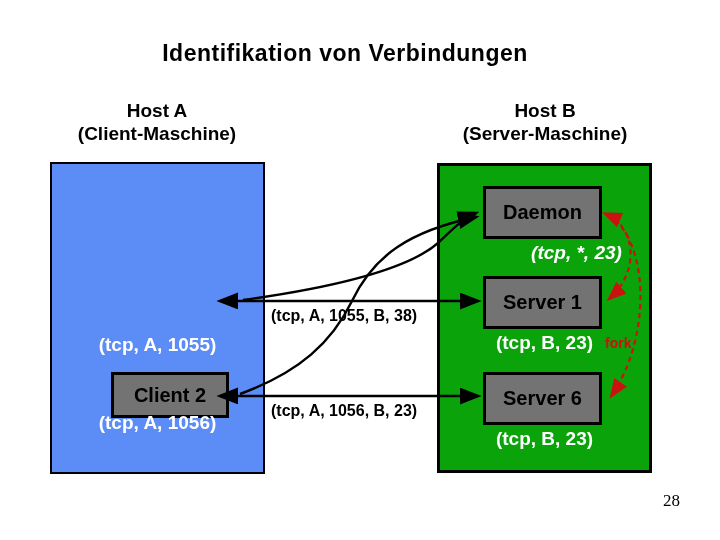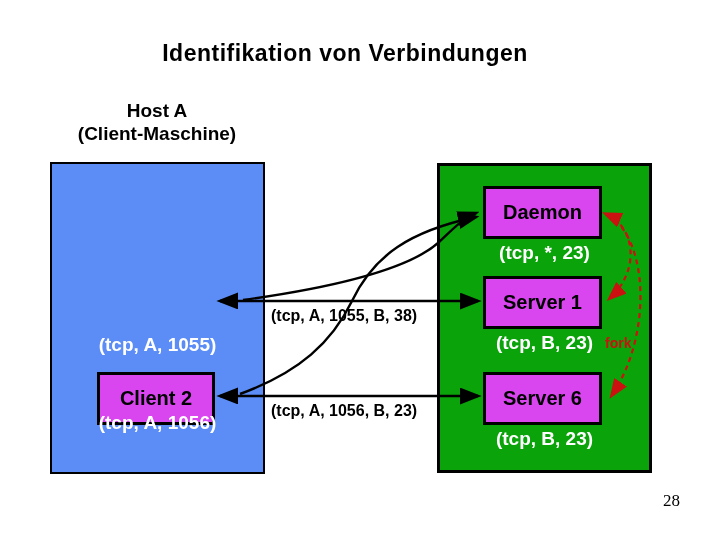--- a/index.html
+++ b/index.html
@@ -12,28 +12,28 @@
     left:0;top:40px;width:690px;text-align:center;
     font-size:23px;font-weight:bold;letter-spacing:.5px;
   }
   .host-heading{width:240px;text-align:center;font-size:19px;font-weight:bold;line-height:23px;}
   .host-a-heading{left:37px;top:99px;}
   .host-b-heading{left:425px;top:99px;}
   .host-rect{box-sizing:border-box;}
   .host-a-rect{left:50px;top:162px;width:215px;height:312px;background:var(--host_a_fill);border:2px solid #000;}
   .host-b-rect{left:437px;top:163px;width:215px;height:310px;background:var(--host_b_fill);border:3px solid #000;}
   .node{
-    box-sizing:border-box;background:#d946ef;border:3px solid #000;
+    box-sizing:border-box;background:#737373;border:3px solid #000;
     display:flex;align-items:center;justify-content:center;
     font-size:20px;font-weight:bold;white-space:nowrap;
   }
   .socket{
     width:215px;text-align:center;color:#fff;font-size:19px;font-weight:bold;white-space:nowrap;
   }
-  .socket.italic{}
+  .socket.italic{font-style:italic;padding-left:32px;}
   .conn-label{font-size:16px;font-weight:bold;white-space:nowrap;}
   .fork{color:var(--fork_red);font-size:14px;font-weight:bold;}
   .page-num{font-family:"Liberation Serif",serif;font-size:17px;}
   svg.overlay{position:absolute;left:0;top:0;pointer-events:none;}
   .black-line{stroke:#000;stroke-width:2.4;fill:none;}
   .red-dash{stroke:var(--fork_red);stroke-width:2.2;fill:none;stroke-dasharray:5 4;}
   .arrow-black{fill:#000;}
   .arrow-red{fill:var(--fork_red);}
 </style>
 </head>
@@ -41,27 +41,31 @@
 
 <div class="slide">
 
   <div class="abs title">Identifikation von Verbindungen</div>
 
   <div class="abs host-heading host-a-heading">
     <div>Host A</div>
     <div>(Client-Maschine)</div>
   </div>
 
+  <div class="abs host-heading host-b-heading">
+    <div>Host B</div>
+    <div>(Server-Maschine)</div>
+  </div>
 
   <div class="abs host-rect host-a-rect"></div>
   <div class="abs host-rect host-b-rect"></div>
 
   <div class="abs socket" style="left:50px;top:334px;">(tcp, A, 1055)</div>
 
-  <div class="abs node" style="left:97px;top:372px;width:118px;height:53px;">
+  <div class="abs node" style="left:111px;top:372px;width:118px;height:46px;">
     <span>Client 2</span>
   </div>
   <div class="abs socket" style="left:50px;top:412px;">(tcp, A, 1056)</div>
 
   <div class="abs node" style="left:483px;top:186px;width:119px;height:53px;">
     <span>Daemon</span>
   </div>
   <div class="abs socket italic" style="left:437px;top:242px;">(tcp, *, 23)</div>
 
   <div class="abs node" style="left:483px;top:276px;width:119px;height:53px;">

